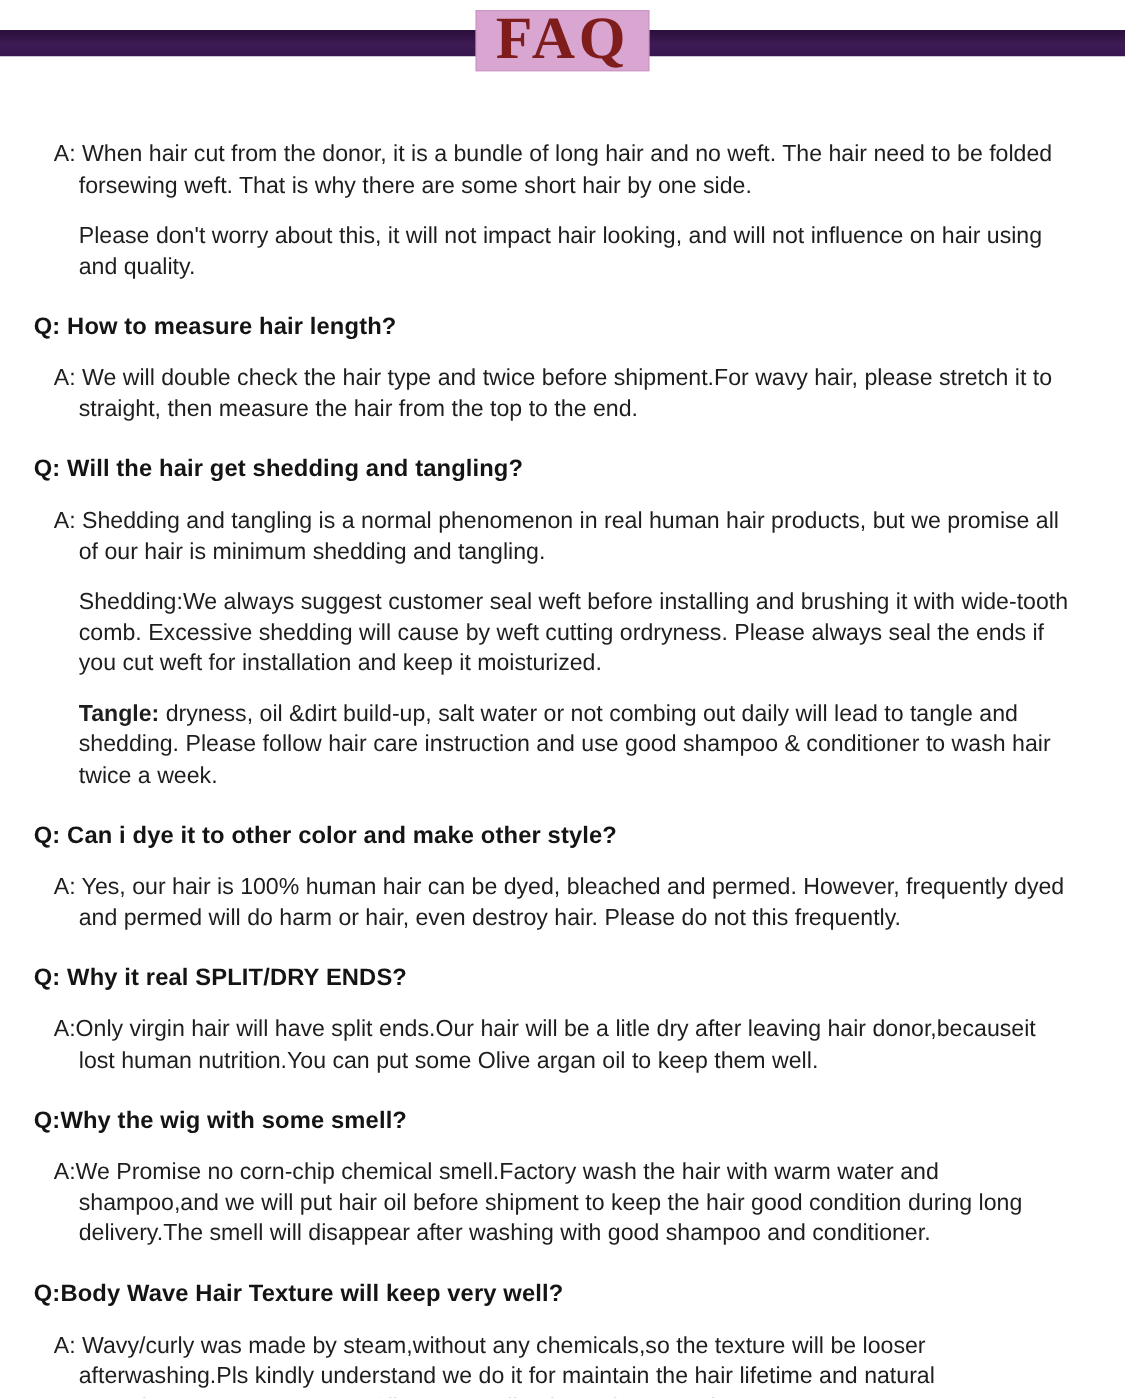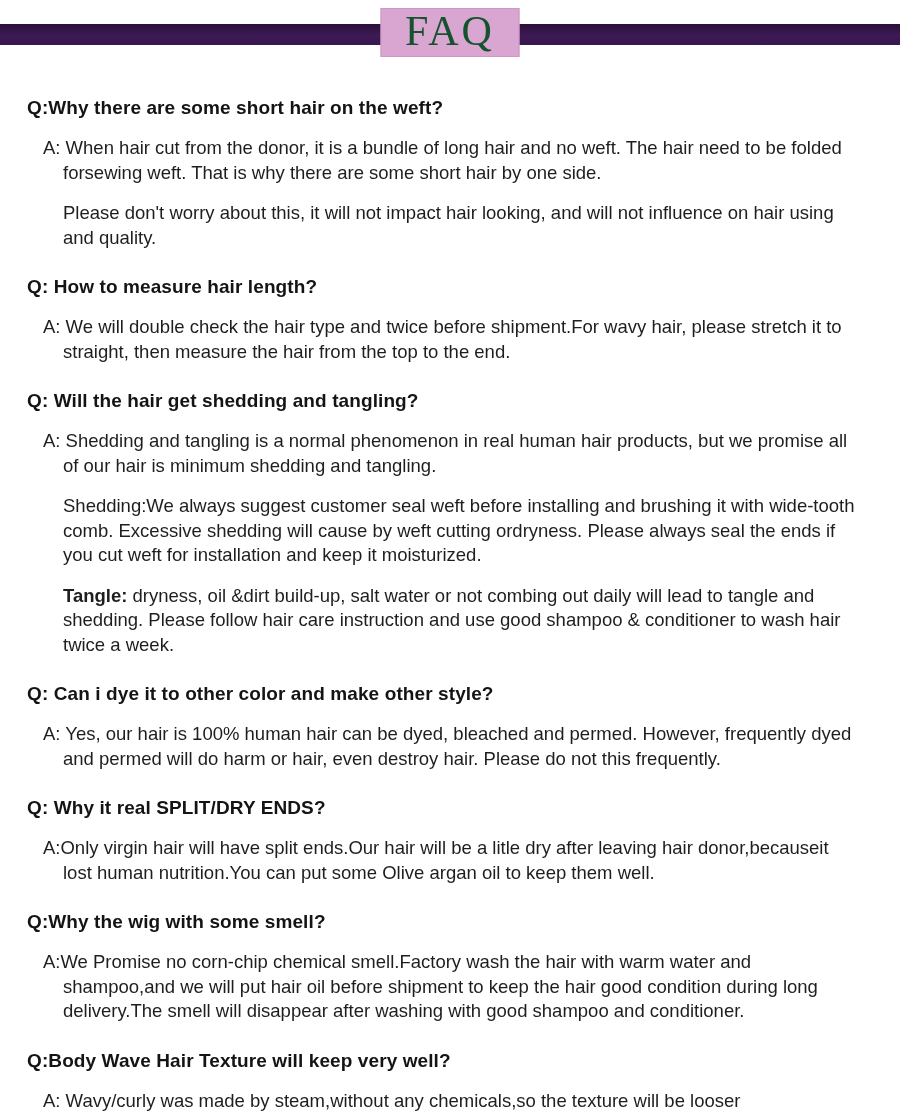--- a/index.html
+++ b/index.html
@@ -27,24 +27,24 @@
     width: 139px; height: 49px;
     background: #d8a6d0;
     border: 1px solid #cf97c6;
     box-sizing: border-box;
     display: flex;
     align-items: center;
     justify-content: center;
   }
   .faq-badge-text {
     font-family: "Liberation Serif", serif;
-    font-weight: 400;
-    font-size: 42px;
+    font-weight: 700;
+    font-size: 48px;
     line-height: 1;
-    color: #14532d;
+    color: #7f1d1d;
     letter-spacing: 3px;
     padding-bottom: 3px;
   }
   
   .content {
     padding: 38px 25px 0 27px;
   }
   .qa { margin: 0 0 24px 0; }
   .question {
     margin: 0;
@@ -72,21 +72,20 @@
   <div class="header">
     <div class="purple-bar"></div>
     <div class="faq-badge">
       <span class="faq-badge-text">FAQ</span>
     </div>
   </div>
 
   <div class="content">
 
     <div class="qa">
-      <p class="question">Q:Why there are some short hair on the weft?</p>
       <div class="answer">
         <p class="hang">A: When hair cut from the donor, it is a bundle of long hair and no weft. The hair need to be folded forsewing weft. That is why there are some short hair by one side.</p>
         <p>Please don't worry about this, it will not impact hair looking, and will not influence on hair using and quality.</p>
       </div>
     </div>
 
     <div class="qa">
       <p class="question">Q: How to measure hair length?</p>
       <div class="answer">
         <p class="hang">A: We will double check the hair type and twice before shipment.For wavy hair, please stretch it to straight, then measure the hair from the top to the end.</p>

